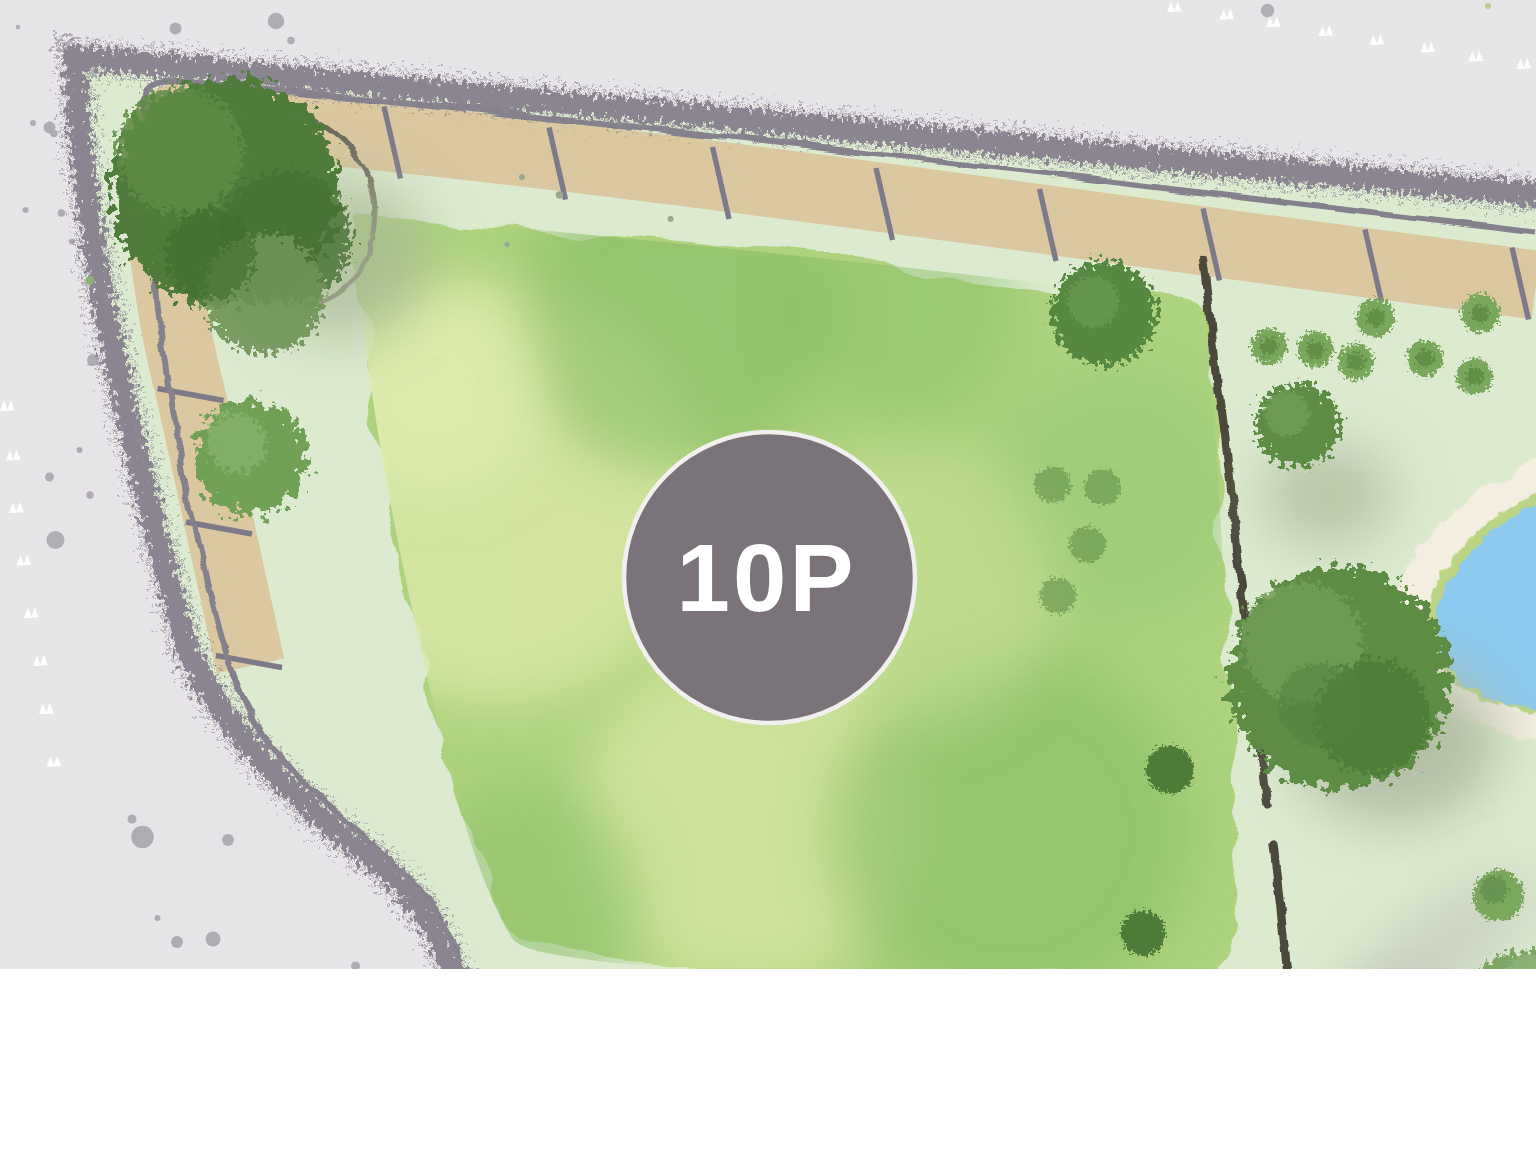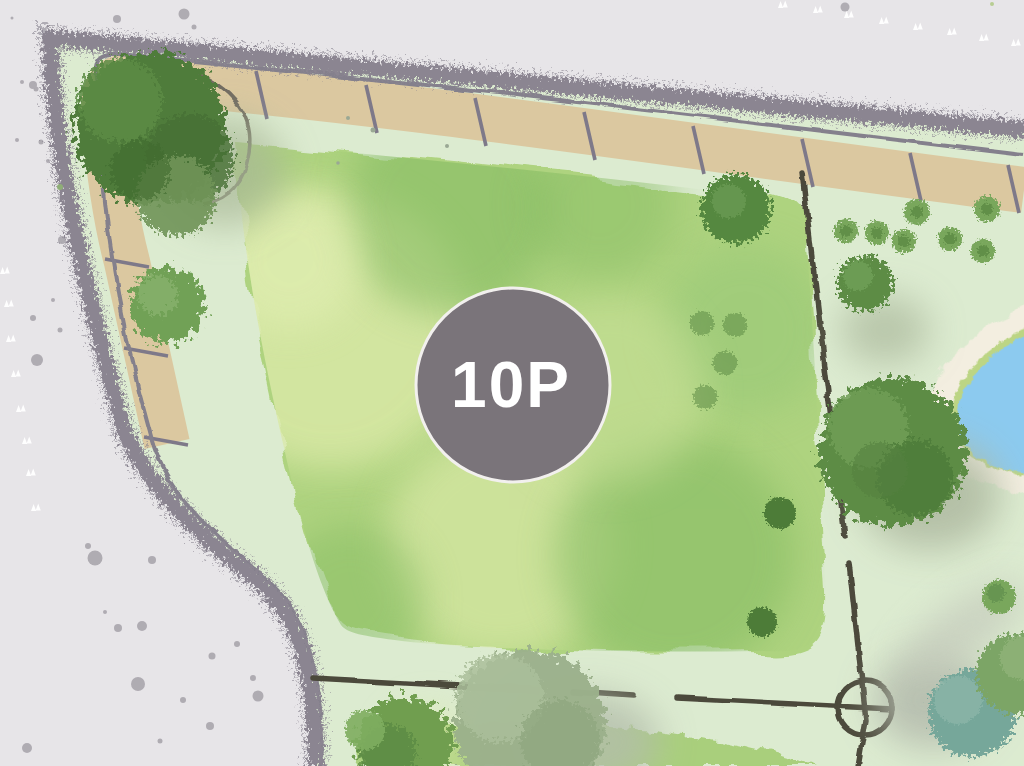--- a/index.html
+++ b/index.html
@@ -1,16 +1,16 @@
 <!DOCTYPE html>
 <html><head>
 <meta charset="utf-8">
 <style>
   html,body{margin:0;padding:0;background:#ffffff;}
-  .stage{position:relative;width:1024px;height:766px;overflow:hidden;}
+  .stage{position:relative;width:1024px;height:646px;overflow:hidden;}
   .stage svg{display:block;width:1024px;height:766px;}
   .marker-label{
     font-family:"Liberation Sans","DejaVu Sans",sans-serif;
     font-weight:700;font-size:64px;letter-spacing:2px;
   }
 </style>
 </head>
 <body>
 
 <div class="stage">

